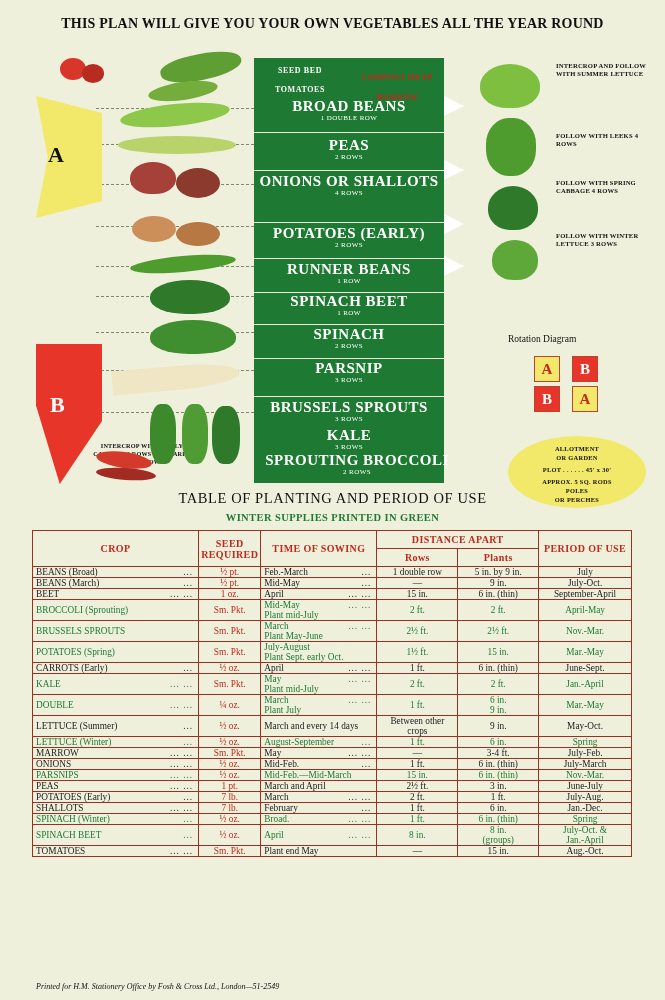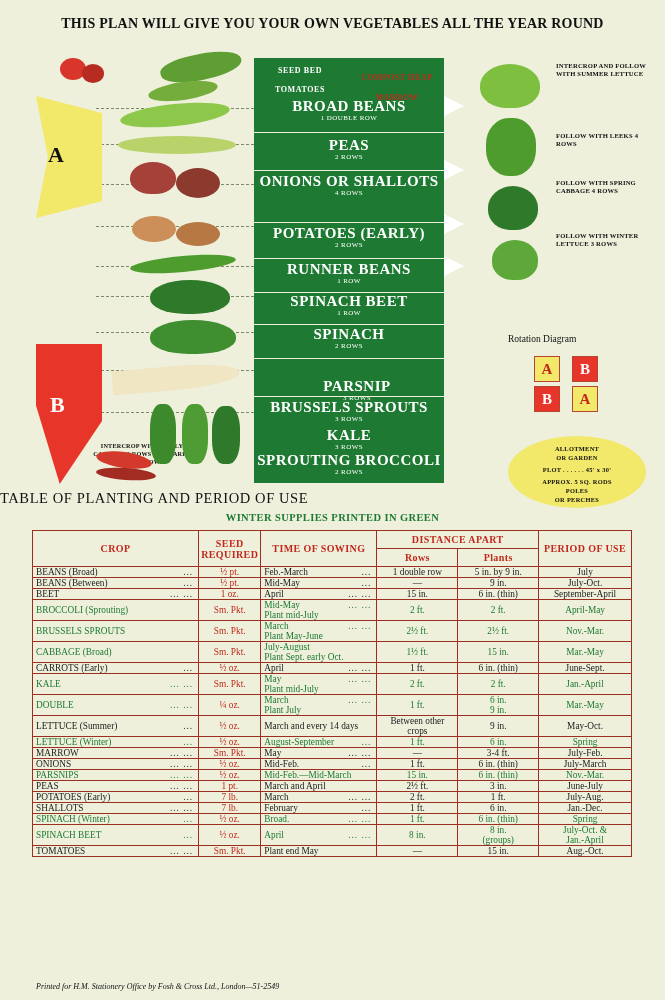--- a/index.html
+++ b/index.html
@@ -87,21 +87,21 @@
     position:absolute;left:508px;top:392px;width:138px;height:72px;
     background:#f2e86a;border-radius:50%;
   }
   .plot-text{
     position:absolute;left:508px;top:400px;width:138px;text-align:center;
     font-size:6.4px;font-weight:bold;line-height:9px;color:#111;letter-spacing:.3px;
   }
 
   
   .tbl-title{
-    position:absolute;top:490px;left:0;width:665px;
+    position:absolute;top:490px;left:0;width:665px;text-align:center;
     font-size:14.5px;letter-spacing:.6px;color:#111;
   }
   .tbl-sub{
     position:absolute;top:512px;left:0;width:665px;text-align:center;
     font-size:10.5px;letter-spacing:.4px;color:#1e7a32;font-weight:bold;
   }
 
   
   table.plan{
     position:absolute;top:530px;left:32px;width:600px;
@@ -191,35 +191,35 @@
       <div class="s">1 ROW</div>
     </div>
     <div class="sep" style="top:280px;"></div>
 
     <div class="row" style="top:284px;">
       <div class="n">SPINACH</div>
       <div class="s">2 ROWS</div>
     </div>
     <div class="sep" style="top:314px;"></div>
 
-    <div class="row" style="top:336px;margin-left:8px;">
+    <div class="row" style="top:318px;">
       <div class="n">PARSNIP</div>
       <div class="s">3 ROWS</div>
     </div>
     <div class="sep" style="top:352px;"></div>
 
     <div class="row" style="top:357px;">
       <div class="n">BRUSSELS SPROUTS</div>
       <div class="s">3 ROWS</div>
     </div>
     <div class="row" style="top:385px;">
       <div class="n">KALE</div>
       <div class="s">3 ROWS</div>
     </div>
-    <div class="row" style="top:410px;">
+    <div class="row" style="top:410px;padding-left:8px;">
       <div class="n">SPROUTING BROCCOLI</div>
       <div class="s">2 ROWS</div>
     </div>
 
     <div class="wedge-a">
       <div class="lab">A</div>
     </div>
     <div class="wedge-b">
       <div class="lab">B</div>
     </div>
@@ -313,21 +313,21 @@
     <tbody id="tbody">
         <tr>
           <td class="crop"><span class="">BEANS  (Broad)</span><span class="dots">...</span></td>
           <td class="c"><span class="r">½ pt.</span></td>
           <td class="l"><span class="">Feb.-March</span><span class="dots">...</span></td>
           <td class="c">1 double row</td>
           <td class="c">5 in. by 9 in.</td>
           <td class="c">July</td>
         </tr>
         <tr>
-          <td class="crop"><span class="">BEANS  (Between)</span><span class="dots">...</span></td>
+          <td class="crop"><span class="">BEANS  (March)</span><span class="dots">...</span></td>
           <td class="c"><span class="r">½ pt.</span></td>
           <td class="l"><span class="">Mid-May</span><span class="dots">...</span></td>
           <td class="c">—</td>
           <td class="c">9 in.</td>
           <td class="c">July-Oct.</td>
         </tr>
         <tr>
           <td class="crop"><span class="">BEET</span><span class="dots">...   ...</span></td>
           <td class="c"><span class="r">1 oz.</span></td>
           <td class="l"><span class="">April</span><span class="dots">...   ...</span></td>
@@ -345,21 +345,21 @@
         </tr>
         <tr>
           <td class="crop g"><span class="g">BRUSSELS  SPROUTS</span></td>
           <td class="c"><span class="r">Sm. Pkt.</span></td>
           <td class="l g"><span class="g">March</span><span class="dots g">...   ...</span><div class="g">Plant May-June</div></td>
           <td class="c g">2½ ft.</td>
           <td class="c g">2½ ft.</td>
           <td class="c g">Nov.-Mar.</td>
         </tr>
         <tr>
-          <td class="crop g"><span class="g">CABBAGE  (Broad)</span></td>
+          <td class="crop g"><span class="g">POTATOES  (Spring)</span></td>
           <td class="c"><span class="r">Sm. Pkt.</span></td>
           <td class="l g"><span class="g">July-August</span><div class="g">Plant Sept. early Oct.</div></td>
           <td class="c g">1½ ft.</td>
           <td class="c g">15 in.</td>
           <td class="c g">Mar.-May</td>
         </tr>
         <tr>
           <td class="crop"><span class="">CARROTS  (Early)</span><span class="dots">...</span></td>
           <td class="c"><span class="r">½ oz.</span></td>
           <td class="l"><span class="">April</span><span class="dots">...   ...</span></td>

